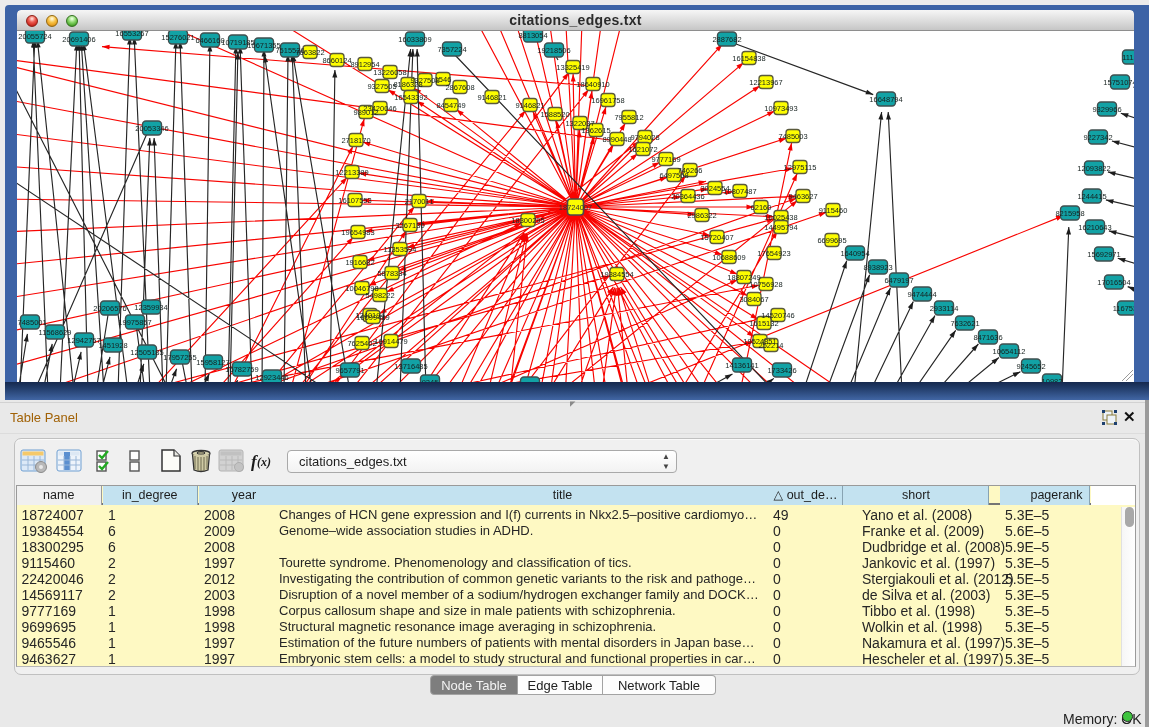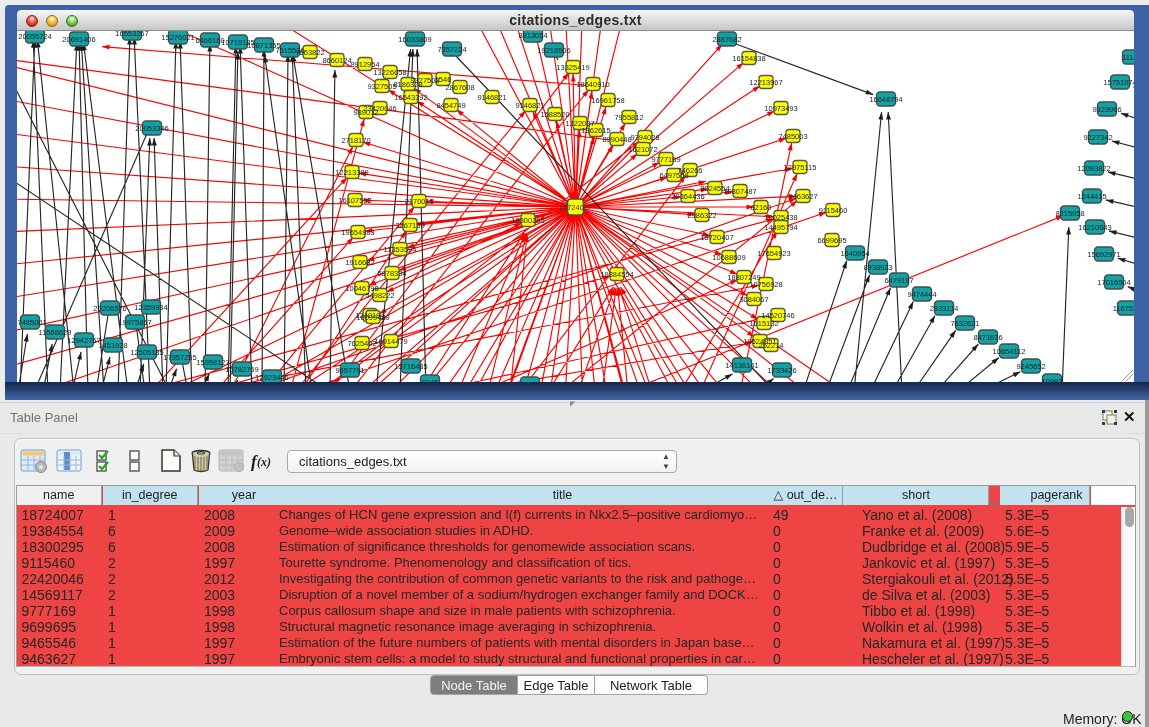--- a/index.html
+++ b/index.html
@@ -9,29 +9,29 @@
 .titlebar { position:absolute; left:0; top:0; width:1117px; height:21px; background:linear-gradient(#f6f6f6,#dcdcdc 55%,#c6c6c6); border-bottom:1px solid #8e8e8e; border-radius:4px 4px 0 0; }
 .title { position:absolute; width:100%; text-align:center; top:2px; font-size:14px; letter-spacing:0.3px; font-weight:bold; color:#2b2b2b; }
 .tl { position:absolute; top:4.5px; width:12px; height:12px; border-radius:50%; }
 .tl.r { left:9px;  background:radial-gradient(circle at 50% 28%, #ffd5d0 6%, #ec5f55 38%, #cf2c22 72%, #7e150c); border:1px solid #8e1f16;}
 .tl.y { left:29px; background:radial-gradient(circle at 50% 28%, #fff6d2 6%, #f7c347 42%, #e8a01f 72%, #8d5f0e); border:1px solid #95690f;}
 .tl.g { left:49px; background:radial-gradient(circle at 50% 28%, #e4ffd8 6%, #8ad66b 42%, #52ad33 72%, #276a12); border:1px solid #347020;}
 .canvas { position:absolute; left:0; top:21px; width:1117px; height:351px; background:#fff; }
 .lower { position:absolute; left:0; top:400px; width:1145px; height:327px; background:#e9e9e9; }
 .divline { position:absolute; left:0; top:402px; width:1145px; height:1px; background:#d2d2d2; }
 .grip { position:absolute; left:570px; top:401px; width:10px; height:5px; color:#8a8a8a; font-size:7px; line-height:5px; }
-.tp-title { position:absolute; left:10px; top:410px; font-size:13px; color:#737373; }
+.tp-title { position:absolute; left:10px; top:410px; font-size:13px; color:#a16207; }
 .tp-sep { position:absolute; left:0px; top:433px; width:1145px; height:1px; background:#dcdcdc; }
 .float-ic { position:absolute; left:1102px; top:410px; }
 .close-ic { position:absolute; left:1123px; top:408px; font-size:15px; font-weight:bold; color:#111; }
 .panel { position:absolute; left:14px; top:438px; width:1126px; height:237px; background:#f0f0f0; border:1px solid #c0c0c0; border-radius:7px; box-shadow:inset 0 1px 0 #fafafa; }
 .toolbar { position:absolute; left:14px; top:447px; height:28px; }
 .combo { position:absolute; left:287px; top:450px; width:390px; height:23px; background:linear-gradient(#ffffff,#f2f2f2); border:1px solid #a9a9a9; border-radius:4px; font-size:13px; color:#1d1d1d; line-height:21px; padding-left:11px; }
 .combo .arr { position:absolute; right:6px; top:1px; font-size:8px; color:#444; line-height:10px; }
-.tablewrap { position:absolute; left:16px; top:485px; width:1120px; height:182px; background:#ef4444; border:1px solid #9a9a9a; border-bottom:1px solid #b8b8b8; overflow:hidden; }
+.tablewrap { position:absolute; left:16px; top:485px; width:1120px; height:182px; background:#fef9c3; border:1px solid #9a9a9a; border-bottom:1px solid #b8b8b8; overflow:hidden; }
 .thead { position:absolute; left:0; top:0; height:19px; width:1120px; font-size:12.5px; color:#1c1c1c; border-bottom:2px solid #757575; }
 .th { position:absolute; top:0; height:19px; background:#c3e2f0; border-right:1px solid #88a3b2; text-align:center; line-height:19px; }
 .rows { position:absolute; left:0; top:21px; font-size:14px; color:#262626; }
 .tr { position:relative; height:16px; width:1120px; }
 .c { position:absolute; top:0; height:16px; line-height:16px; white-space:nowrap; overflow:hidden; }
 .c0 { left:4.5px; width:80px; }
 .c1 { left:91px; width:90px; }
 .c2 { left:187px; width:70px; }
 .c3 { left:262px; width:484px; font-size:13px; text-overflow:ellipsis; }
 .c4 { left:756px; width:70px; }
@@ -570,21 +570,20 @@
         <div class="c c2">2009</div>
         <div class="c c3">Genome–wide association studies in ADHD.</div>
         <div class="c c4">0</div>
         <div class="c c5">Franke et al. (2009)</div>
         <div class="c c6">5.6E–5</div>
       </div>
 <div class="tr">
         <div class="c c0">18300295</div>
         <div class="c c1">6</div>
         <div class="c c2">2008</div>
-        <div class="c c3">Estimation of significance thresholds for genomewide association scans.</div>
         <div class="c c4">0</div>
         <div class="c c5">Dudbridge et al. (2008)</div>
         <div class="c c6">5.9E–5</div>
       </div>
 <div class="tr">
         <div class="c c0">9115460</div>
         <div class="c c1">2</div>
         <div class="c c2">1997</div>
         <div class="c c3">Tourette syndrome. Phenomenology and classification of tics.</div>
         <div class="c c4">0</div>
@@ -645,17 +644,17 @@
         <div class="c c5">Hescheler et al. (1997)</div>
         <div class="c c6">5.3E–5</div>
       </div>
   </div>
   <div class="vscroll">
       <div class="vthumb"></div>
     </div>
 </div>
 <div class="tabs">
     <div class="tab first" style="width:88px;">Node Table</div>
-    <div class="tab" style="width:77px;">Edge Table</div>
+    <div class="tab" style="width:85px;">Edge Table</div>
     <div class="tab last" style="width:113px;">Network Table</div>
   </div>
 <div class="mem">Memory: OK</div>
 <div class="memdot"></div>
 <div class="edge-r"></div>
 </body></html>

